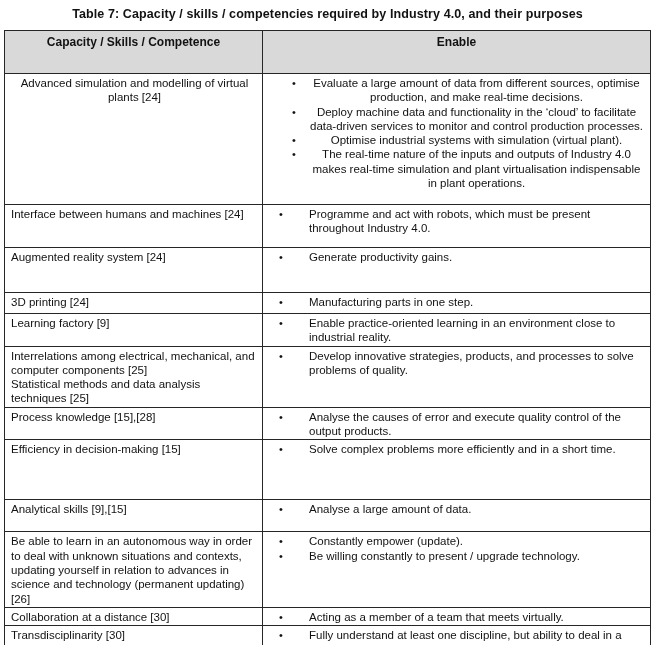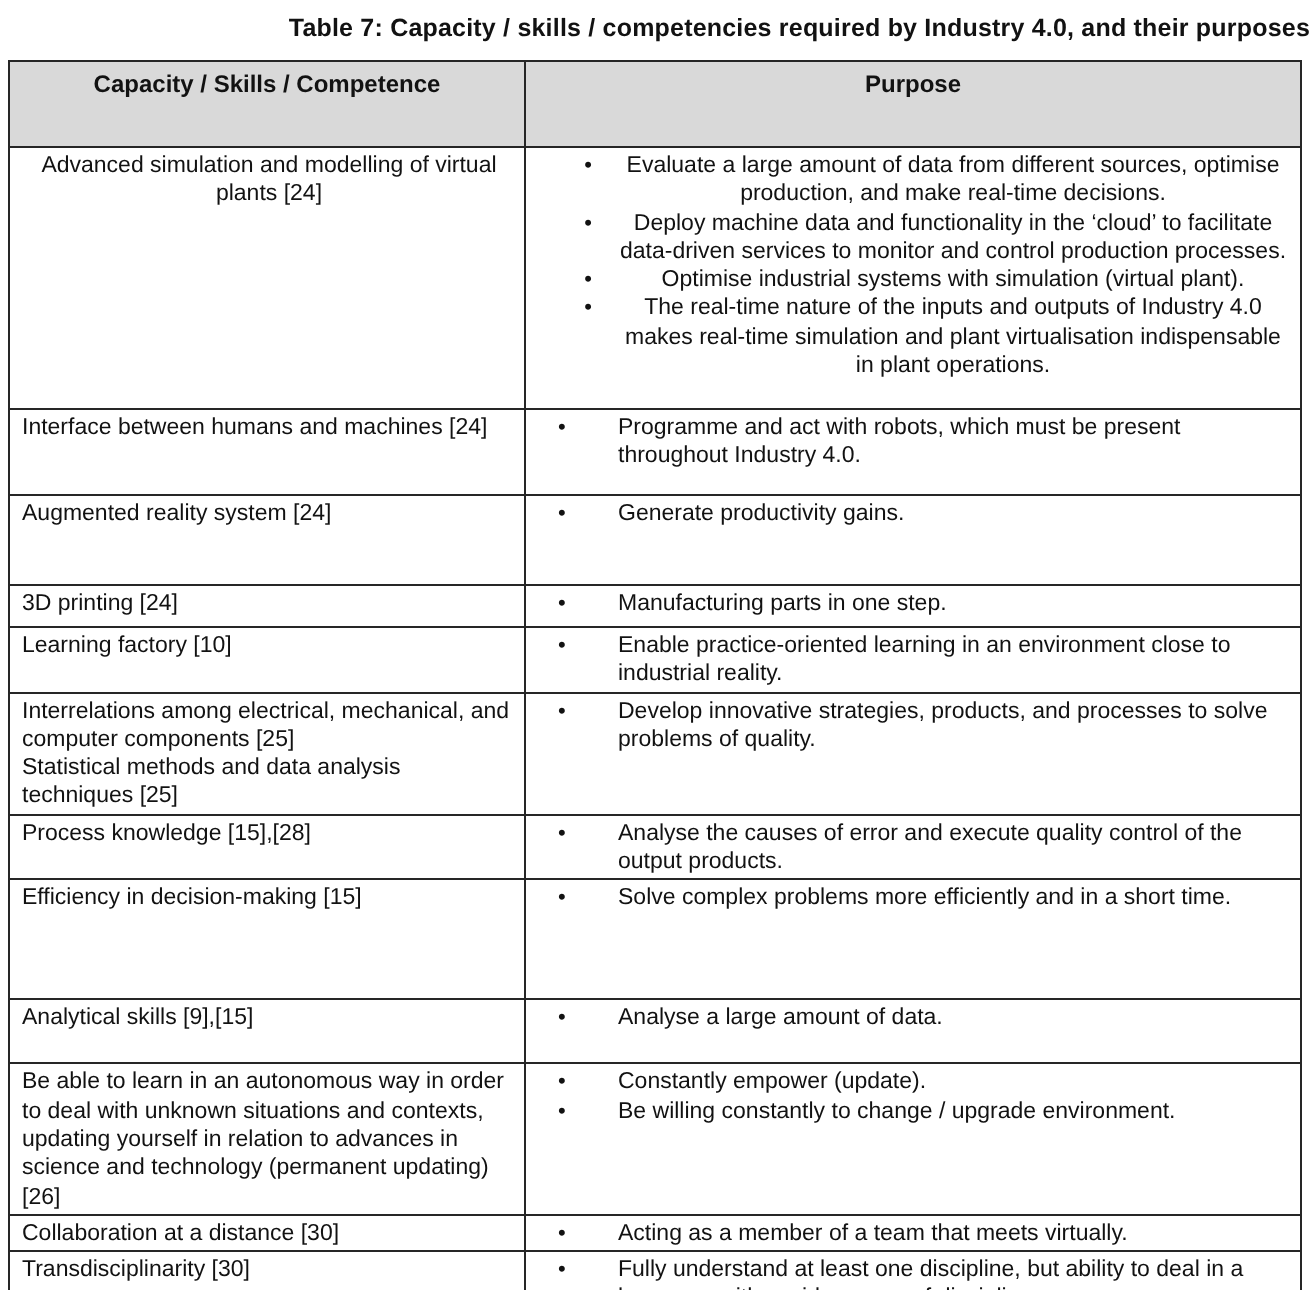--- a/index.html
+++ b/index.html
@@ -12,21 +12,21 @@
   html, body {
     width: 655px; height: 645px;
     background: var(--page-bg);
     overflow: hidden;
     font-family: "Liberation Sans", "DejaVu Sans", sans-serif;
     color: var(--text-col);
   }
   .page { width: 655px; height: 645px; overflow: hidden; }
   .caption {
     padding-top: 7px;
-    text-align: right;
+    text-align: center;
     font-size: 12.5px;
     font-weight: bold;
     letter-spacing: 0.1px;
     margin-bottom: 9px;
   }
   table.skills {
     border-collapse: collapse;
     table-layout: fixed;
     margin-left: 4px;
     width: 646px;
@@ -81,21 +81,21 @@
   <div class="caption">Table 7: Capacity / skills / competencies required by Industry 4.0, and their purposes</div>
 
   <table class="skills">
     <colgroup>
       <col class="c1">
       <col class="c2">
     </colgroup>
     <thead>
       <tr>
         <th>Capacity / Skills / Competence</th>
-        <th>Purpose</th>
+        <th>Enable</th>
       </tr>
     </thead>
     <tbody id="table-body">
         <tr>
     <td class="cap">
       <div class="cap-text">Advanced simulation and modelling of virtual plants [24]</div>
     </td>
     <td class="pur">
             <div class="bullet-item">
               <span class="bullet">•</span>
@@ -143,21 +143,21 @@
     </td>
     <td class="pur">
             <div class="bullet-item">
               <span class="bullet">•</span>
               <span class="btext">Manufacturing parts in one step.</span>
             </div>
           </td>
   </tr>
         <tr>
     <td class="cap">
-      <div class="cap-text">Learning factory [10]</div>
+      <div class="cap-text">Learning factory [9]</div>
     </td>
     <td class="pur">
             <div class="bullet-item">
               <span class="bullet">•</span>
               <span class="btext">Enable practice-oriented learning in an environment close to industrial reality.</span>
             </div>
           </td>
   </tr>
         <tr>
     <td class="cap">
@@ -208,21 +208,21 @@
     <td class="cap">
       <div class="cap-text">Be able to learn in an autonomous way in order to deal with unknown situations and contexts, updating yourself in relation to advances in science and technology (permanent updating) [26]</div>
     </td>
     <td class="pur">
             <div class="bullet-item">
               <span class="bullet">•</span>
               <span class="btext">Constantly empower (update).</span>
             </div>
             <div class="bullet-item">
               <span class="bullet">•</span>
-              <span class="btext">Be willing constantly to change / upgrade environment.</span>
+              <span class="btext">Be willing constantly to present / upgrade technology.</span>
             </div>
           </td>
   </tr>
         <tr>
     <td class="cap">
       <div class="cap-text">Collaboration at a distance [30]</div>
     </td>
     <td class="pur">
             <div class="bullet-item">
               <span class="bullet">•</span>

